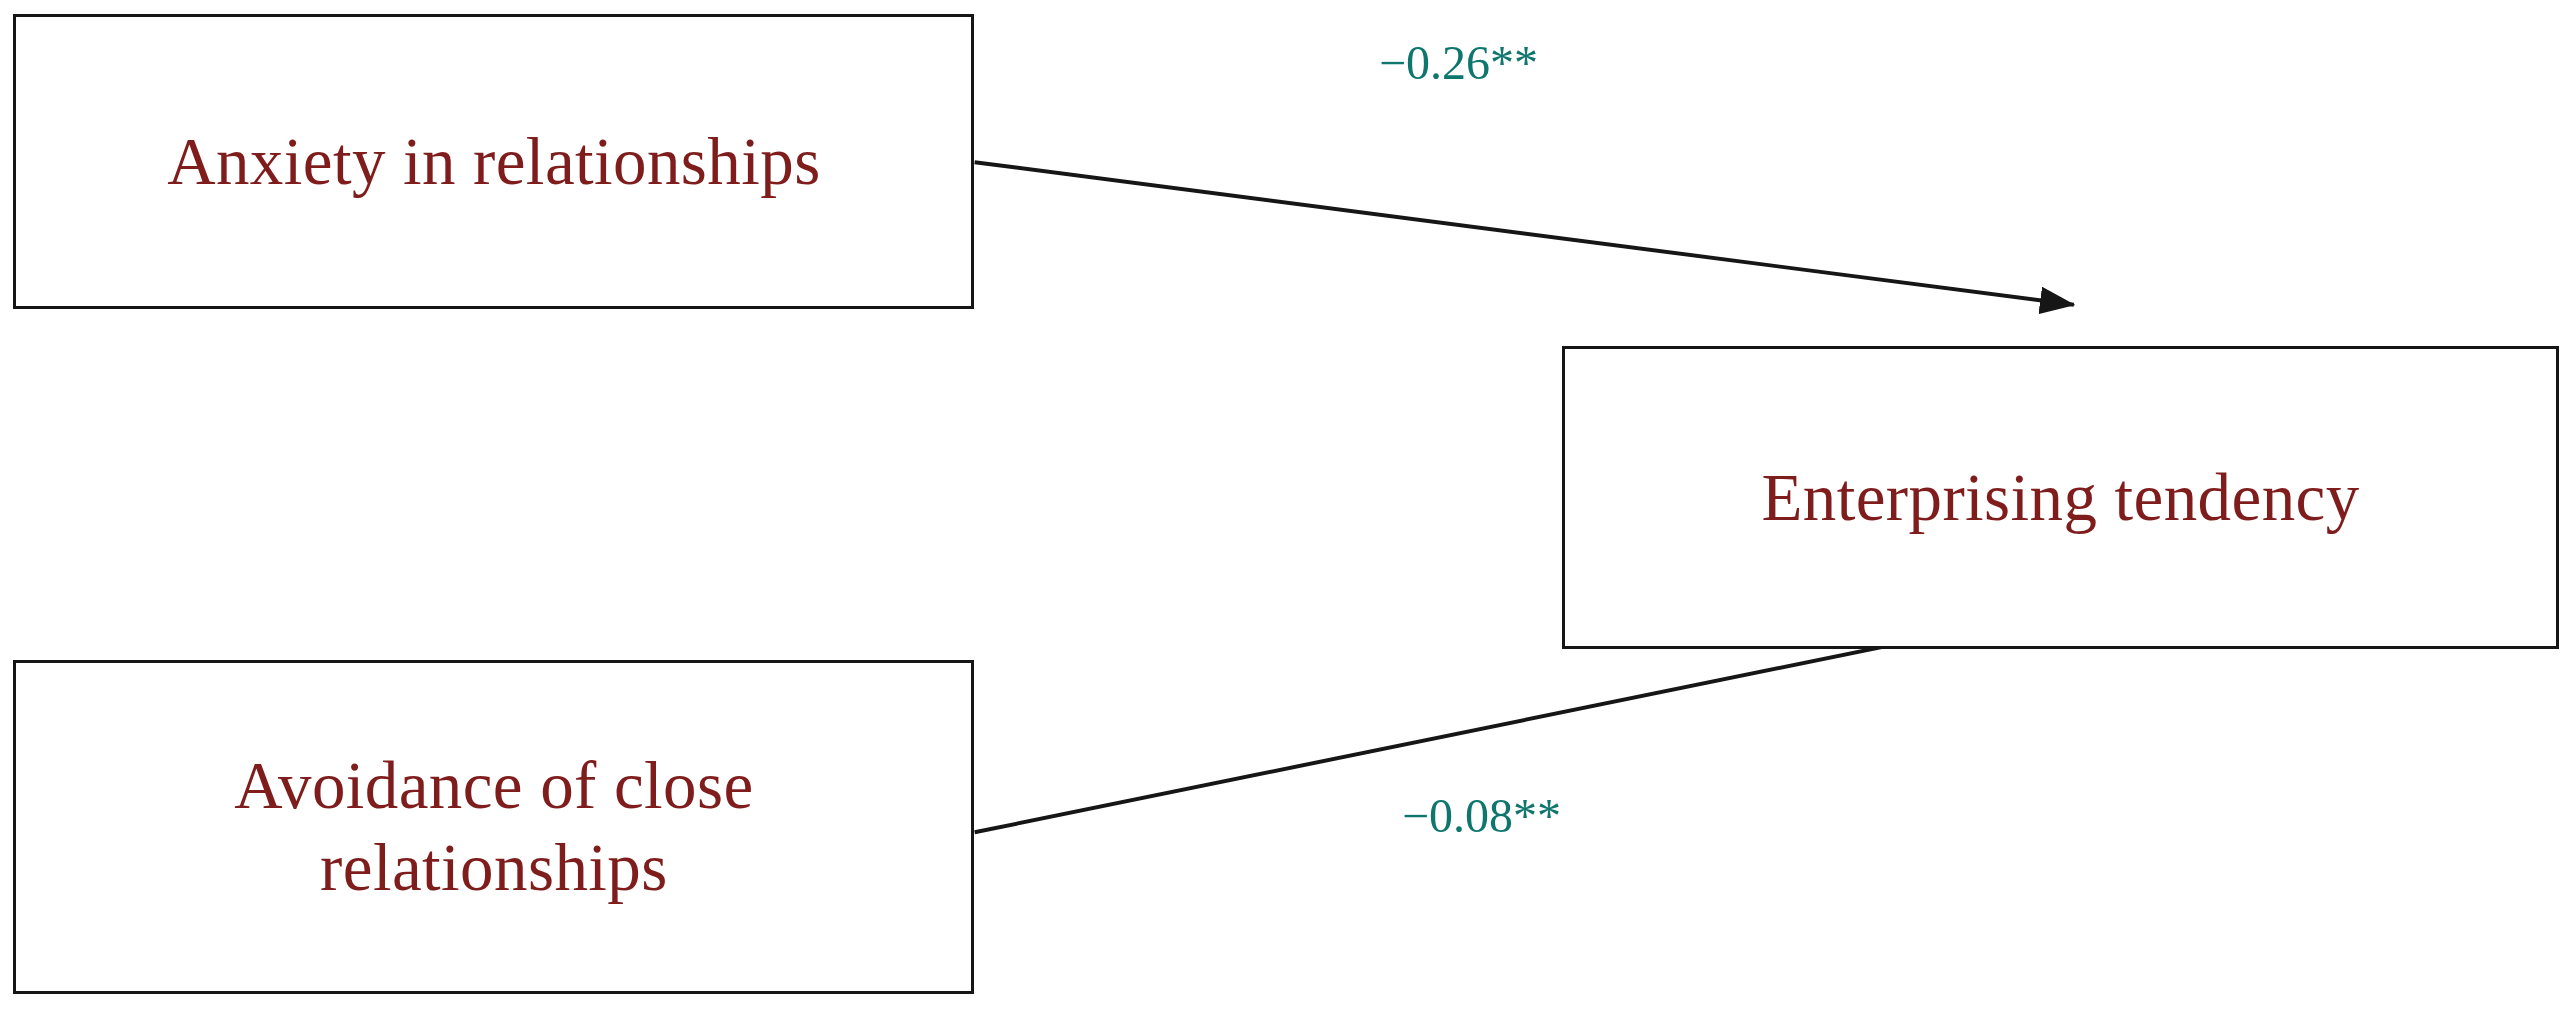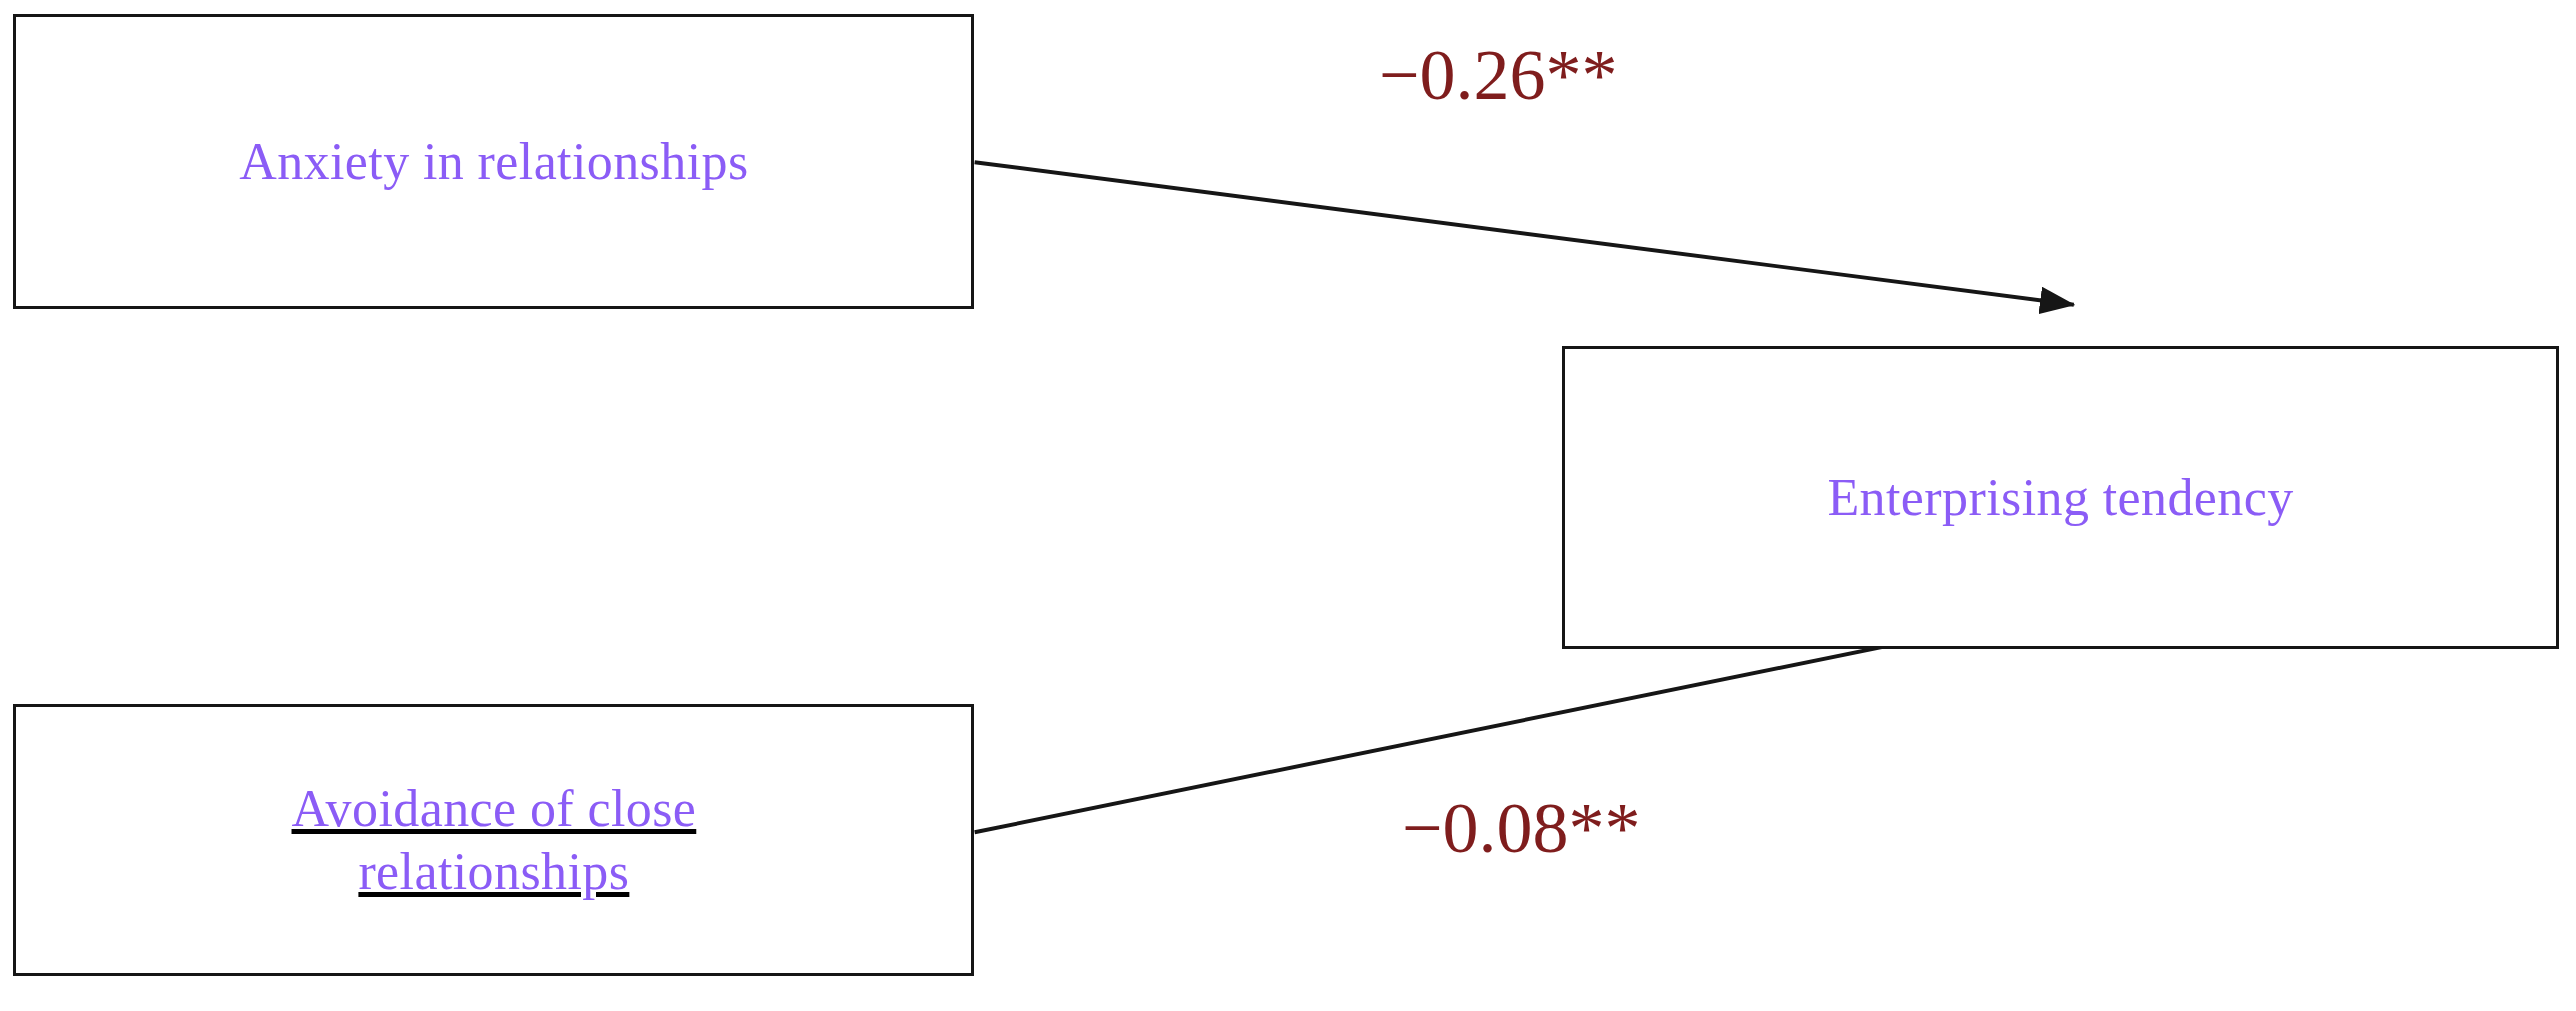--- a/index.html
+++ b/index.html
@@ -31,52 +31,51 @@
     box-sizing: border-box;
     border: 3.2px solid #161616;
     background: #ffffff;
     display: flex;
     align-items: center;
     justify-content: center;
     text-align: center;
   }
   .node-label {
     font-family: "Liberation Serif", "DejaVu Serif", serif;
-    font-size: 52px;
+    font-size: 67px;
     line-height: 1.22;
-    color: #8b5cf6;
+    color: #7f1d1d;
     white-space: pre-line;
     letter-spacing: 0.4px;
   }
   #node-anxiety {
     left: 13.4px;
     top: 14px;
     width: 961px;
     height: 295px;
   }
   #node-avoidance {
     left: 13.4px;
-    top: 704px;
+    top: 660px;
     width: 961px;
-    height: 272px;
-    text-decoration: underline;
+    height: 334px;
   }
   #node-enterprising {
     left: 1562px;
     top: 306px;
     width: 997px;
     height: 303px;
     margin-top: 40px;
   }
   .edge-label {
     position: absolute;
     font-family: "Liberation Serif", "DejaVu Serif", serif;
-    font-size: 72px;
+    font-size: 48px;
     line-height: 1;
-    color: #7f1d1d;
+    color: #0f766e;
     white-space: nowrap;
   }
   #edge-label-anxiety {
     left: 1379px;
     top: 39px;
   }
   #edge-label-avoidance {
     left: 1402px;
     top: 792px;
   }

